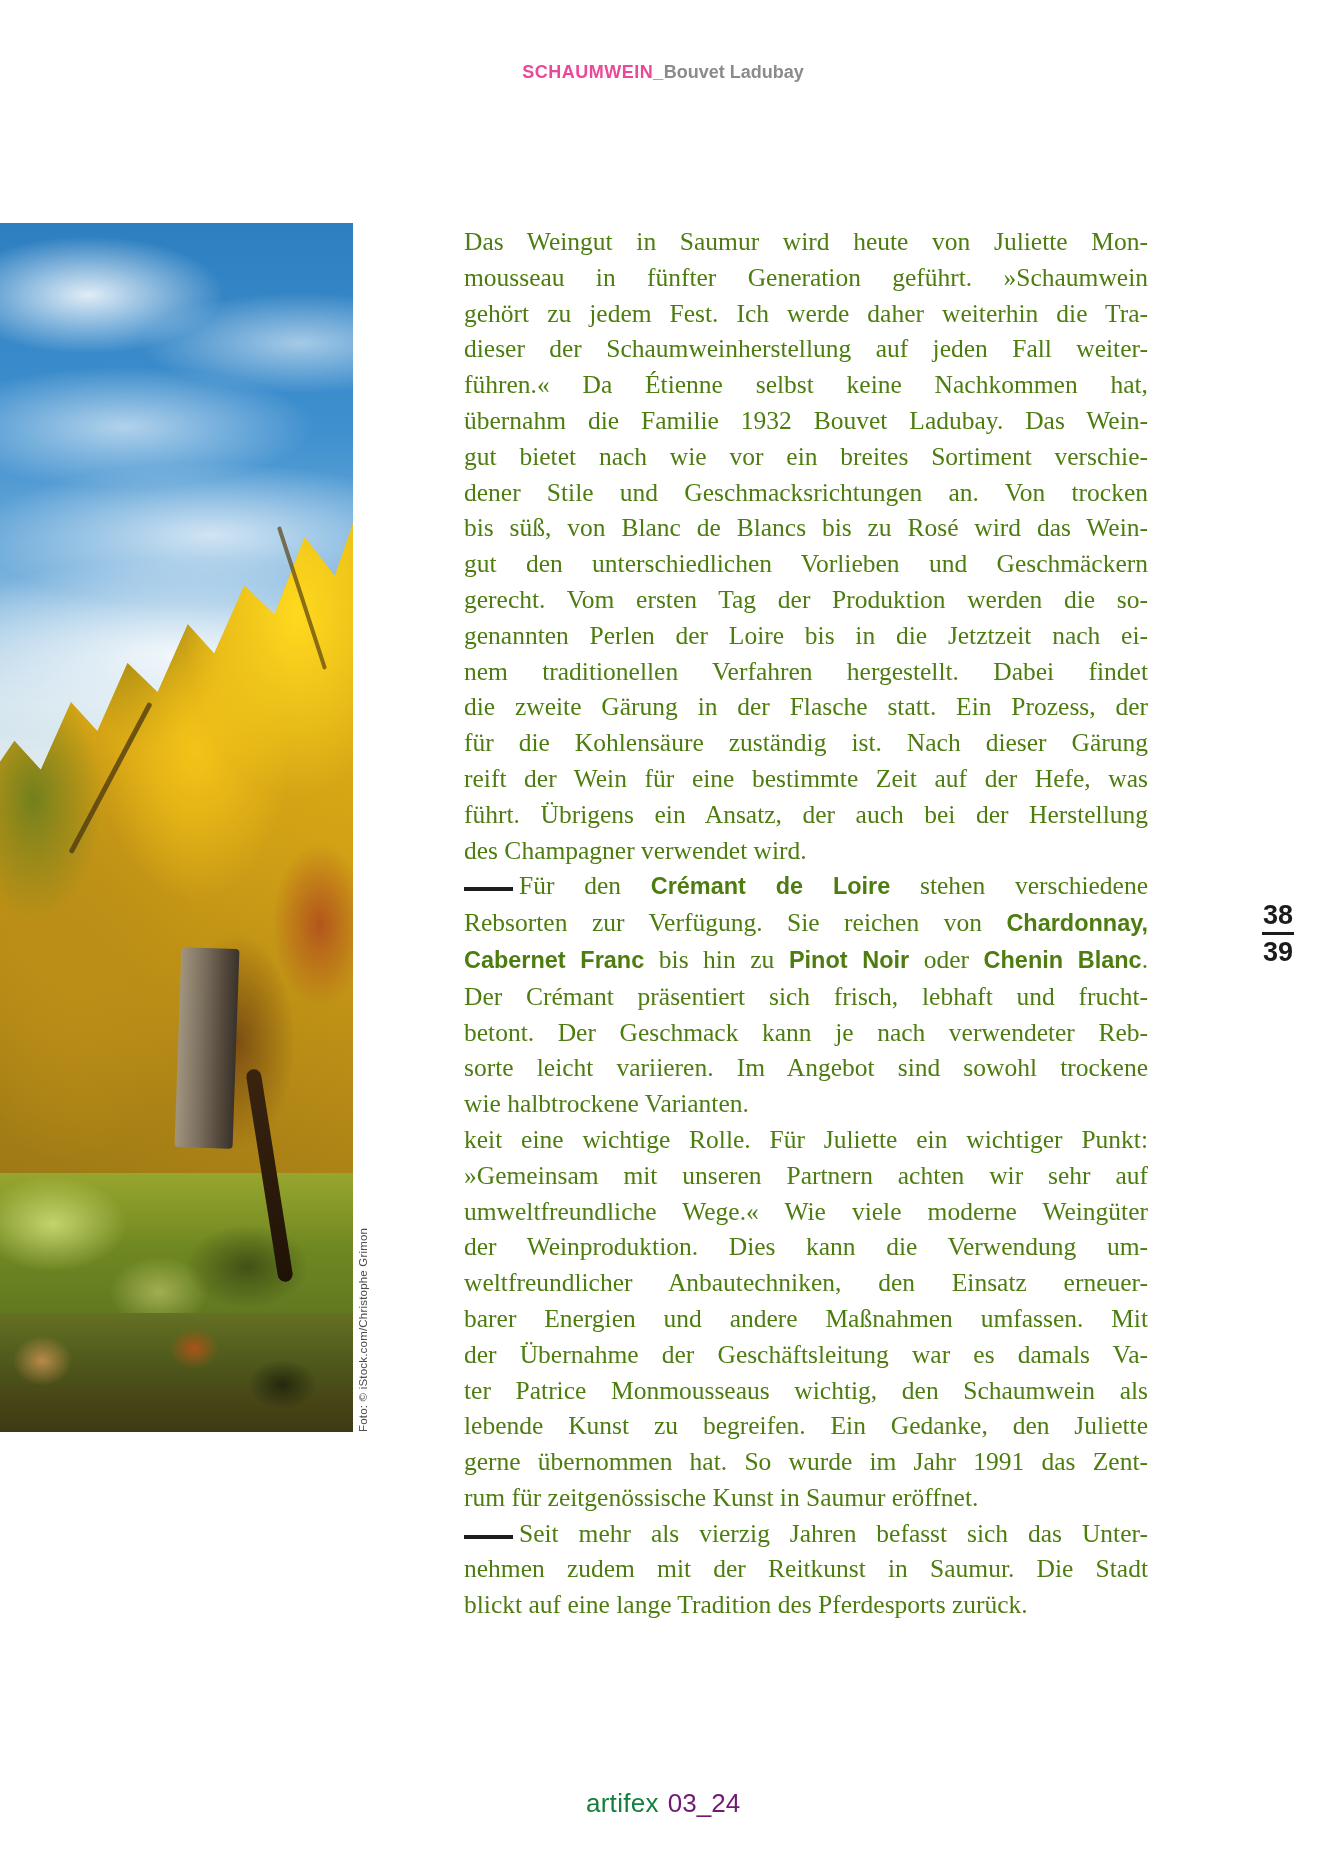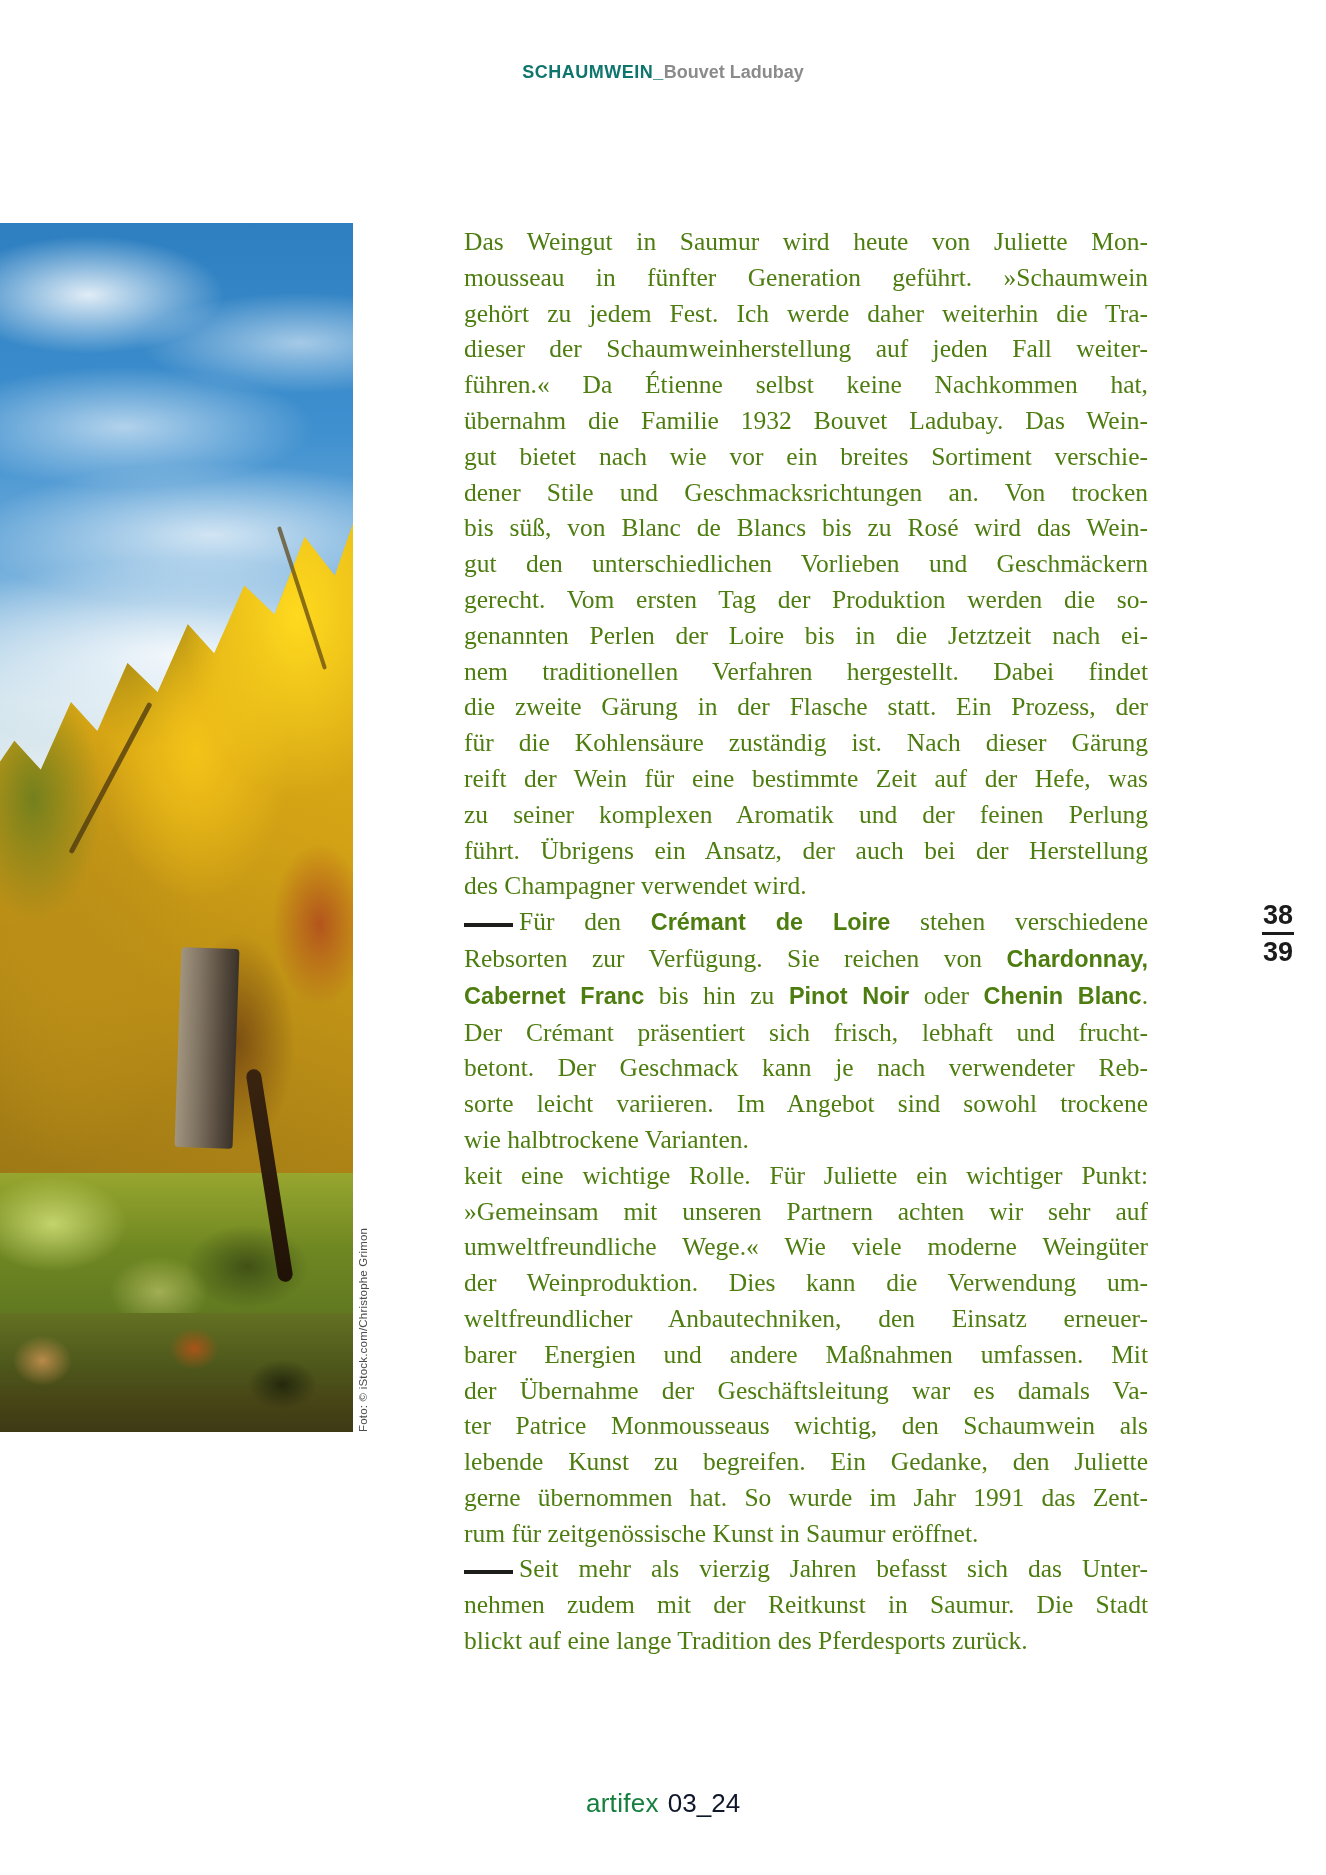--- a/index.html
+++ b/index.html
@@ -2,21 +2,21 @@
 <html lang="de"><head>
 <meta charset="utf-8">
 <style>
   html,body{margin:0;padding:0;background:#ffffff;}
   .page{position:relative;width:1326px;height:1875px;background:#ffffff;overflow:hidden;
         font-family:"Liberation Serif",serif;}
 
   
   .masthead{position:absolute;top:62px;left:0;width:100%;text-align:center;
             font-family:"Liberation Sans",sans-serif;font-size:18px;line-height:20px;}
-  .masthead .section{font-weight:700;color:#0f766e;letter-spacing:.5px;}
+  .masthead .section{font-weight:700;color:#ec4899;letter-spacing:.5px;}
   .masthead .article{font-weight:700;color:#8b8b8b;}
 
   
   .photo{position:absolute;left:0;top:223px;width:353px;height:1209px;overflow:hidden;background:#7a8a2a;margin:0;}
   .photo > div{position:absolute;}
   .sky{left:0;top:0;width:100%;height:600px;
     background:
       radial-gradient(55% 14% at 25% 12%, rgba(255,255,255,.85), rgba(255,255,255,0) 70%),
       radial-gradient(65% 12% at 85% 20%, rgba(255,255,255,.55), rgba(255,255,255,0) 70%),
       radial-gradient(75% 14% at 35% 34%, rgba(255,255,255,.60), rgba(255,255,255,0) 72%),
@@ -73,21 +73,21 @@
   
   .pagenum{position:absolute;left:1254px;top:902px;width:48px;text-align:center;
            font-family:"Liberation Sans",sans-serif;font-weight:700;font-size:27px;
            line-height:26px;color:#1b1b1b;}
   .pagenum .sep{width:32px;height:3px;background:#1b1b1b;margin:4px auto;}
 
   
   .magfooter{position:absolute;top:1789px;left:0;width:100%;text-align:center;
              font-family:"Liberation Sans",sans-serif;font-size:26px;line-height:28px;}
   .magfooter .name{font-weight:400;color:#15803d;letter-spacing:.3px;}
-  .magfooter .issue{font-weight:400;color:#0f172a;margin-left:9px;}
+  .magfooter .issue{font-weight:400;color:#701a75;margin-left:9px;}
 </style>
 </head>
 <body>
 
 <div class="page">
 
   <header class="masthead">
     <span class="section">SCHAUMWEIN_</span><span class="article">Bouvet Ladubay</span>
   </header>
 
@@ -114,21 +114,20 @@
       <div class="line"><span>gut bietet nach wie vor ein breites Sortiment verschie-</span></div>
       <div class="line"><span>dener Stile und Geschmacksrichtungen an. Von trocken</span></div>
       <div class="line"><span>bis süß, von Blanc de Blancs bis zu Rosé wird das Wein-</span></div>
       <div class="line"><span>gut den unterschiedlichen Vorlieben und Geschmäckern</span></div>
       <div class="line"><span>gerecht. Vom ersten Tag der Produktion werden die so-</span></div>
       <div class="line"><span>genannten Perlen der Loire bis in die Jetztzeit nach ei-</span></div>
       <div class="line"><span>nem traditionellen Verfahren hergestellt. Dabei findet</span></div>
       <div class="line"><span>die zweite Gärung in der Flasche statt. Ein Prozess, der</span></div>
       <div class="line"><span>für die Kohlensäure zuständig ist. Nach dieser Gärung</span></div>
       <div class="line"><span>reift der Wein für eine bestimmte Zeit auf der Hefe, was</span></div>
-      <div class="line"><span>zu seiner komplexen Aromatik und der feinen Perlung</span></div>
       <div class="line"><span>führt. Übrigens ein Ansatz, der auch bei der Herstellung</span></div>
       <div class="line end"><span>des Champagner verwendet wird.</span></div>
       <div class="line"><span class="rule"></span><span>Für den </span><span class="bold-sans">Crémant de Loire</span><span> stehen verschiedene</span></div>
       <div class="line"><span>Rebsorten zur Verfügung. Sie reichen von </span><span class="bold-sans">Chardonnay,</span></div>
       <div class="line"><span class="bold-sans">Cabernet Franc</span><span> bis hin zu </span><span class="bold-sans">Pinot Noir</span><span> oder </span><span class="bold-sans">Chenin Blanc</span><span>.</span></div>
       <div class="line"><span>Der Crémant präsentiert sich frisch, lebhaft und frucht-</span></div>
       <div class="line"><span>betont. Der Geschmack kann je nach verwendeter Reb-</span></div>
       <div class="line"><span>sorte leicht variieren. Im Angebot sind sowohl trockene</span></div>
       <div class="line end"><span>wie halbtrockene Varianten.</span></div>
       <div class="line"><span>keit eine wichtige Rolle. Für Juliette ein wichtiger Punkt:</span></div>

